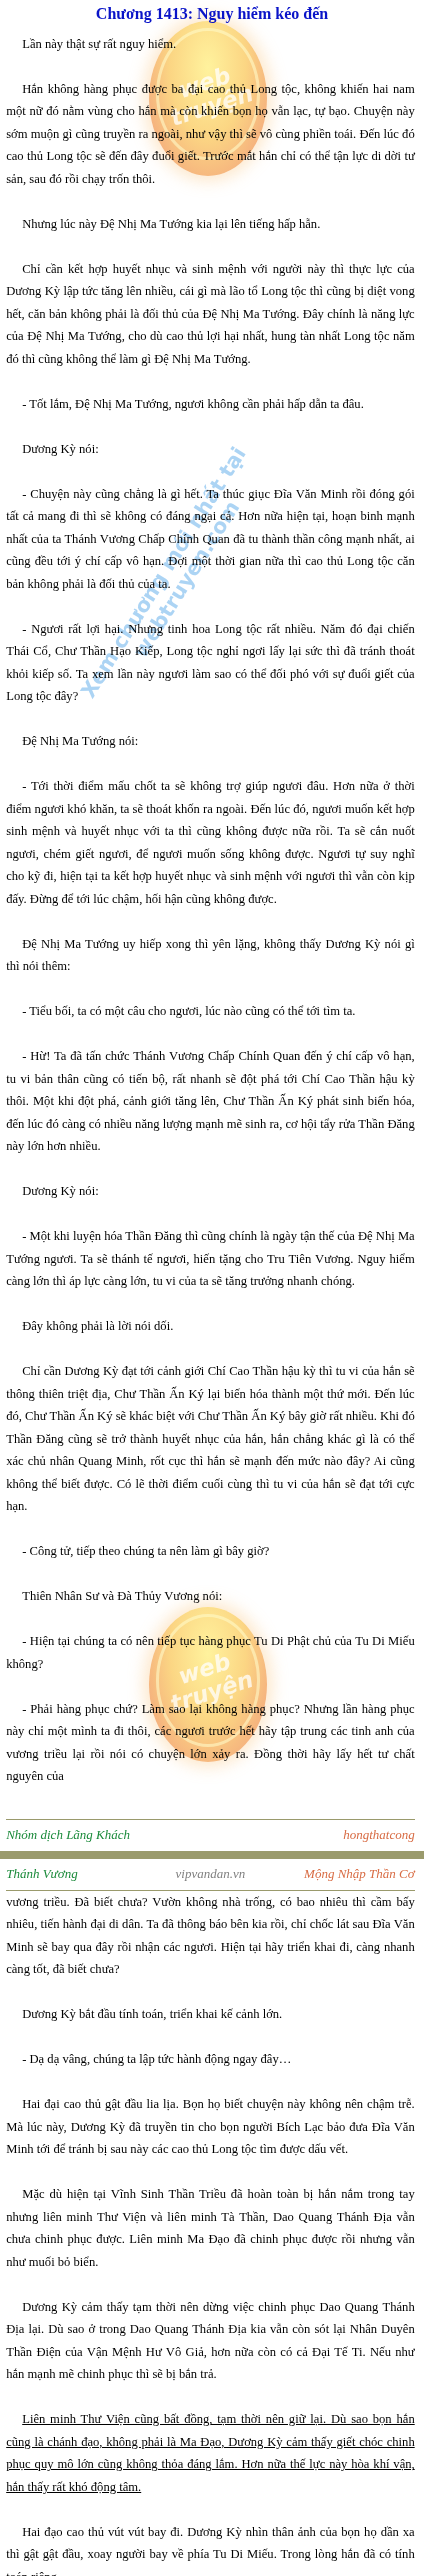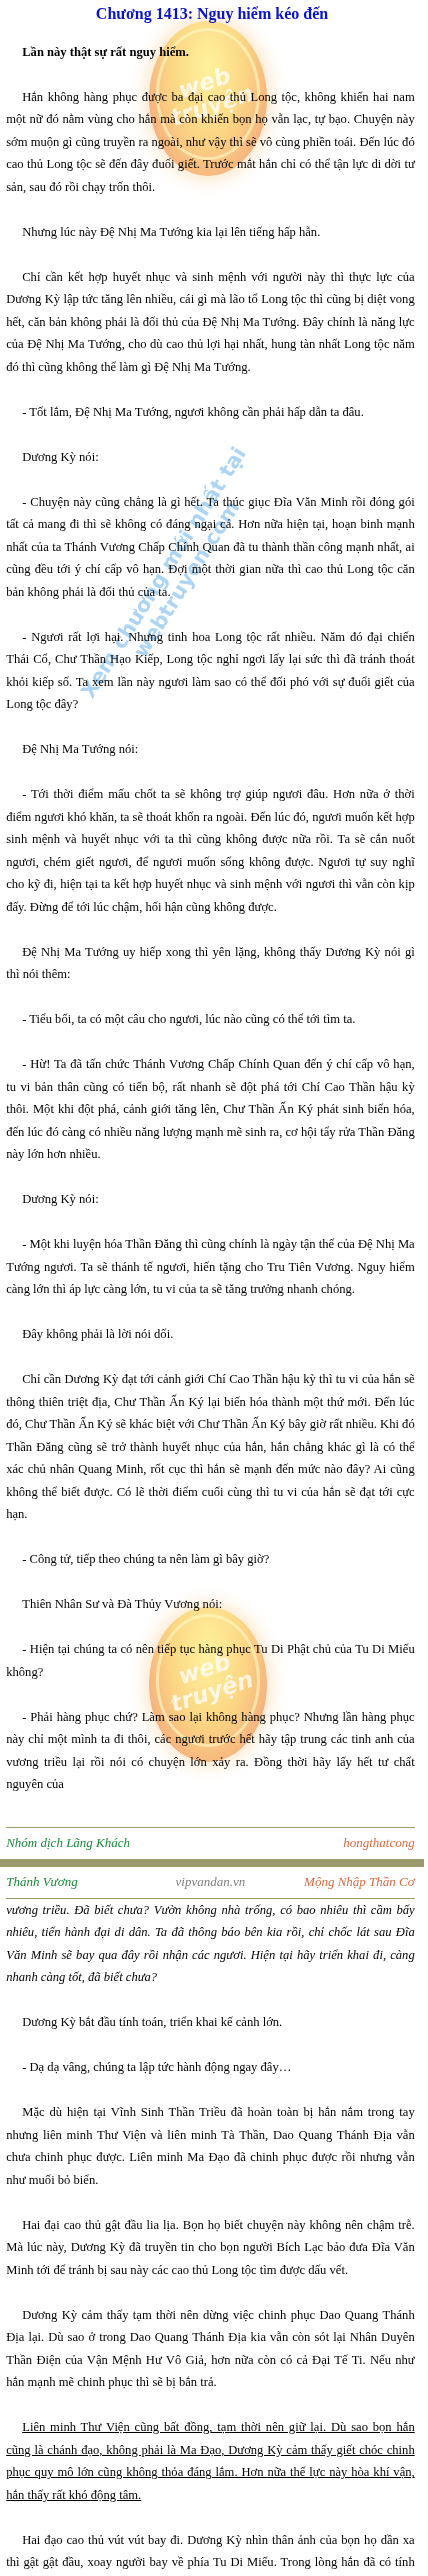--- a/index.html
+++ b/index.html
@@ -29,23 +29,23 @@
   }
   .para {
     font-size: 12.6px;
     line-height: 22.5px;
     text-align: justify;
     text-indent: 16px;
     margin: 0 0 22.5px 0;
     position: relative;
     z-index: 2;
   }
-  .para.first { margin-top: 16px; font-weight: bold; }
+  .para.first { margin-top: 8px; }
   .para.tail-before-break { margin-bottom: 31px; }
-  .para.cont { text-indent: 0; font-style: italic; }
+  .para.cont { text-indent: 0; }
   .para.extra-gap { margin-top: 22.5px; text-decoration: underline; }
 
   .page-break { position: relative; z-index: 2; margin: 4px -9.3px 0 -6.2px; }
   .pb-footer {
     border-top: 1.5px solid #9a9a6c;
     margin: 0 9.3px 0 6.2px;
     display: flex; justify-content: space-between; align-items: center;
     height: 31px;
     font-style: italic;
     font-size: 13px;
@@ -157,21 +157,21 @@
       <span class="green">Thánh Vương</span>
       <span class="center">vipvandan.vn</span>
       <span class="orange">Mộng Nhập Thần Cơ</span>
     </div>
   </div>
 
   <div id="section2">
       <p class="para cont">vương triều. Đã biết chưa? Vườn không nhà trống, có bao nhiêu thì cầm bấy nhiêu, tiến hành đại di dân. Ta đã thông báo bên kia rồi, chỉ chốc lát sau Đĩa Văn Minh sẽ bay qua đây rồi nhận các ngươi. Hiện tại hãy triển khai đi, càng nhanh càng tốt, đã biết chưa?</p>
       <p class="para">Dương Kỳ bắt đầu tính toán, triển khai kế cảnh lớn.</p>
       <p class="para">- Dạ dạ vâng, chúng ta lập tức hành động ngay đây…</p>
+      <p class="para">Hai đại cao thủ gật đầu lia lịa. Bọn họ biết chuyện này không nên chậm trễ. Mà lúc này, Dương Kỳ đã truyền tin cho bọn người Bích Lạc bảo đưa Đĩa Văn Minh tới để tránh bị sau này các cao thủ Long tộc tìm được dấu vết.</p>
       <p class="para">Mặc dù hiện tại Vĩnh Sinh Thần Triều đã hoàn toàn bị hắn nắm trong tay nhưng liên minh Thư Viện và liên minh Tà Thần, Dao Quang Thánh Địa vẫn chưa chinh phục được. Liên minh Ma Đạo đã chinh phục được rồi nhưng vẫn như muối bỏ biển.</p>
-      <p class="para">Hai đại cao thủ gật đầu lia lịa. Bọn họ biết chuyện này không nên chậm trễ. Mà lúc này, Dương Kỳ đã truyền tin cho bọn người Bích Lạc bảo đưa Đĩa Văn Minh tới để tránh bị sau này các cao thủ Long tộc tìm được dấu vết.</p>
       <p class="para">Dương Kỳ cảm thấy tạm thời nên dừng việc chinh phục Dao Quang Thánh Địa lại. Dù sao ở trong Dao Quang Thánh Địa kia vẫn còn sót lại Nhân Duyên Thần Điện của Vận Mệnh Hư Vô Giả, hơn nữa còn có cả Đại Tế Ti. Nếu như hắn mạnh mẽ chinh phục thì sẽ bị bắn trả.</p>
       <p class="para extra-gap">Liên minh Thư Viện cũng bất đồng, tạm thời nên giữ lại. Dù sao bọn hắn cũng là chánh đạo, không phải là Ma Đạo, Dương Kỳ cảm thấy giết chóc chinh phục quy mô lớn cũng không thỏa đáng lắm. Hơn nữa thế lực này hòa khí vận, hắn thấy rất khó động tâm.</p>
       <p class="para">Hai đạo cao thủ vút vút bay đi. Dương Kỳ nhìn thân ảnh của bọn họ dần xa thì gật gật đầu, xoay người bay về phía Tu Di Miếu. Trong lòng hắn đã có tính toán riêng.</p>
     </div>
 
 </div>
 
 
 </body></html>

